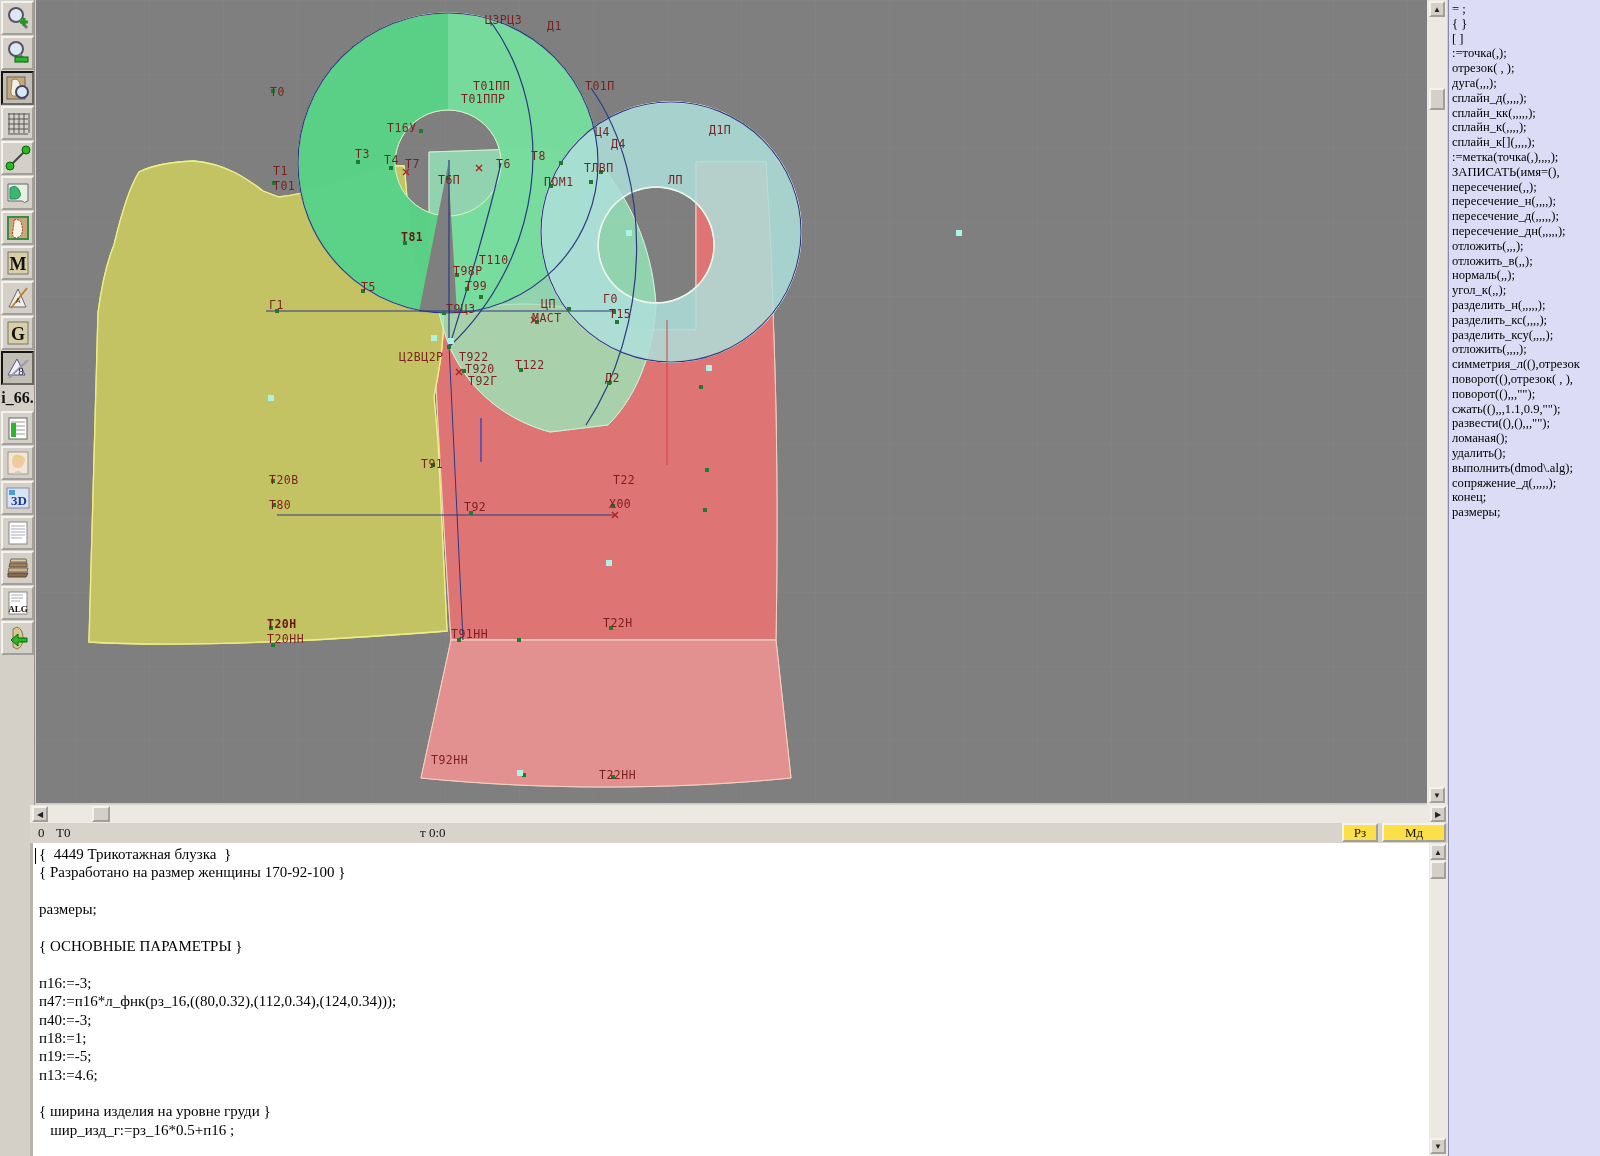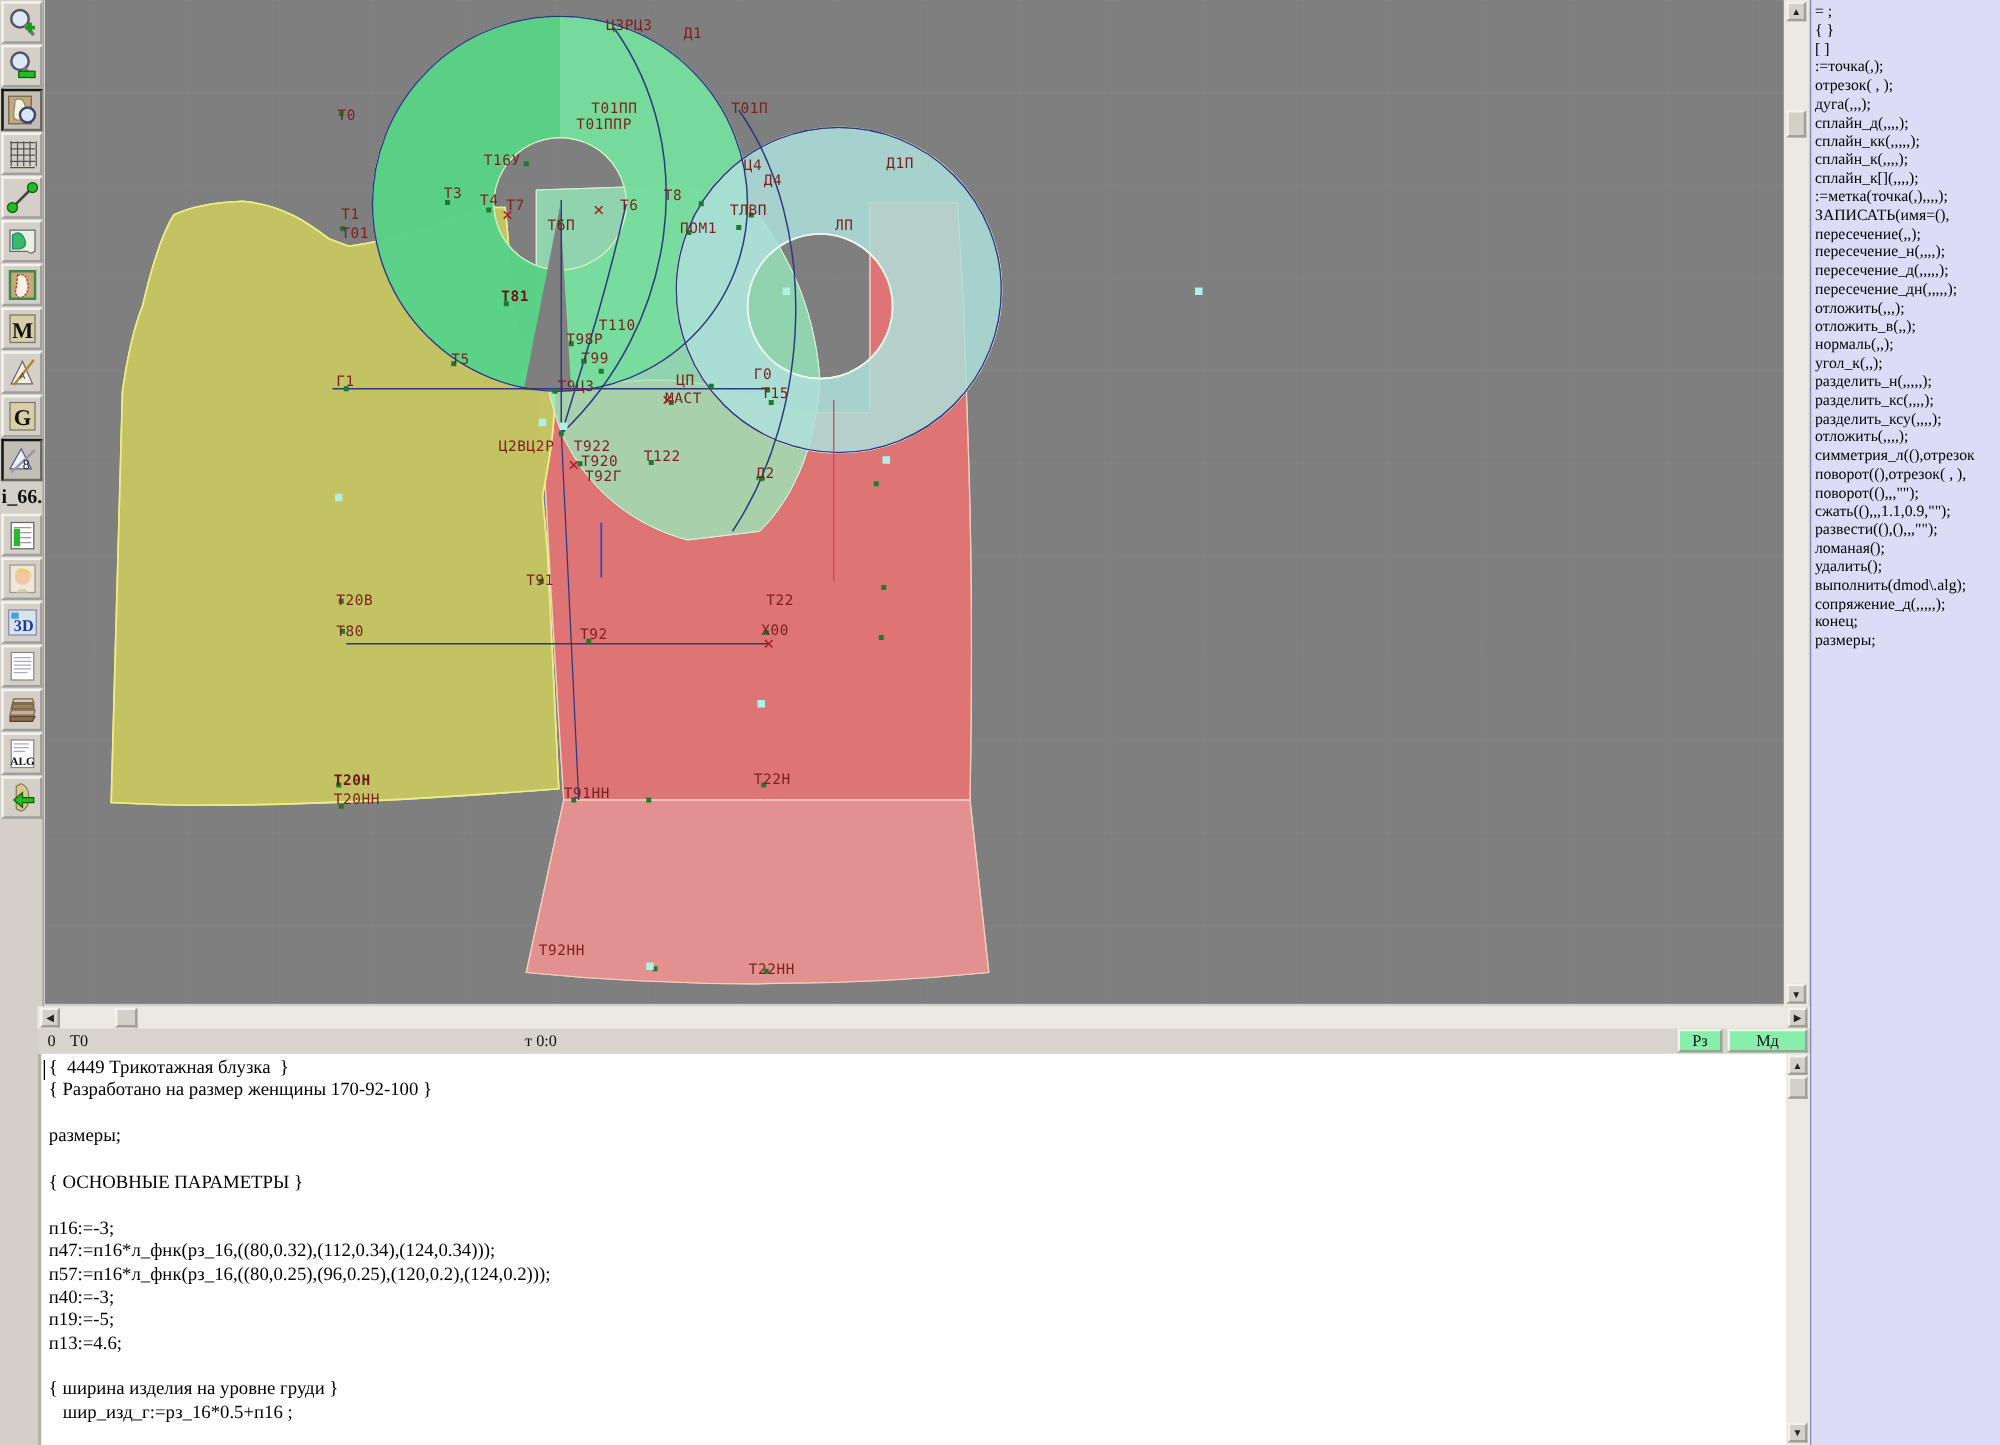--- a/index.html
+++ b/index.html
@@ -30,21 +30,21 @@
   .sb-thumb { position:absolute; background:#d4d0c8; border:2px outset #f4f2ee; }
   #vscroll-canvas { left:1427px; top:0; width:20px; height:805px; }
   #hscroll { left:30px; top:805px; width:1418px; height:18px; }
   #vscroll-editor { left:1429px; top:843px; width:19px; height:313px; }
 
   
   #statusbar { position:absolute; left:30px; top:823px; width:1418px; height:20px;
                background:#d8d4cc; font-size:13px; color:#111;
                font-family:"Liberation Serif", serif; }
   #statusbar .seg { position:absolute; top:2px; }
-  .st-btn { position:absolute; top:0; height:19px; background:#86efac;
+  .st-btn { position:absolute; top:0; height:19px; background:#fde047;
             border:2px outset #f4f2ee; font-size:13px; font-family:"Liberation Serif", serif;
             padding:0 8px; line-height:14px; color:#111; }
 
   
   #editor { position:absolute; left:30px; top:843px; width:1527px; height:313px;
             background:#ffffff; border-left:3px solid #b8b4ac; overflow:hidden;
             font-family:"Liberation Serif", serif; font-size:15px; color:#000;
             padding:3px 0 0 6px; }
   .ed-line { height:18.4px; white-space:pre; }
   #caret { position:absolute; left:35px; top:848px; width:1px; height:16px; background:#000; }
@@ -394,22 +394,22 @@
 <div id="editor">
     <div class="ed-line">{  4449 Трикотажная блузка  }</div>
     <div class="ed-line">{ Разработано на размер женщины 170-92-100 }</div>
     <div class="ed-line"> </div>
     <div class="ed-line">размеры;</div>
     <div class="ed-line"> </div>
     <div class="ed-line">{ ОСНОВНЫЕ ПАРАМЕТРЫ }</div>
     <div class="ed-line"> </div>
     <div class="ed-line">п16:=-3;</div>
     <div class="ed-line">п47:=п16*л_фнк(рз_16,((80,0.32),(112,0.34),(124,0.34)));</div>
-    <div class="ed-line">п57:=п16*л_фнк(рз_16,((80,0.25),(96,0.25),(120,0.2),(124,0.2)));</div>
     <div class="ed-line">п40:=-3;</div>
+    <div class="ed-line">п18:=1;</div>
     <div class="ed-line">п19:=-5;</div>
     <div class="ed-line">п13:=4.6;</div>
     <div class="ed-line"> </div>
     <div class="ed-line">{ ширина изделия на уровне груди }</div>
     <div class="ed-line">   шир_изд_г:=рз_16*0.5+п16 ;</div>
   </div>
 <div id="caret"></div>
 
 <div id="vscroll-editor" class="sb">
   <button class="sb-btn" style="left:1px;top:1px">▲</button>

